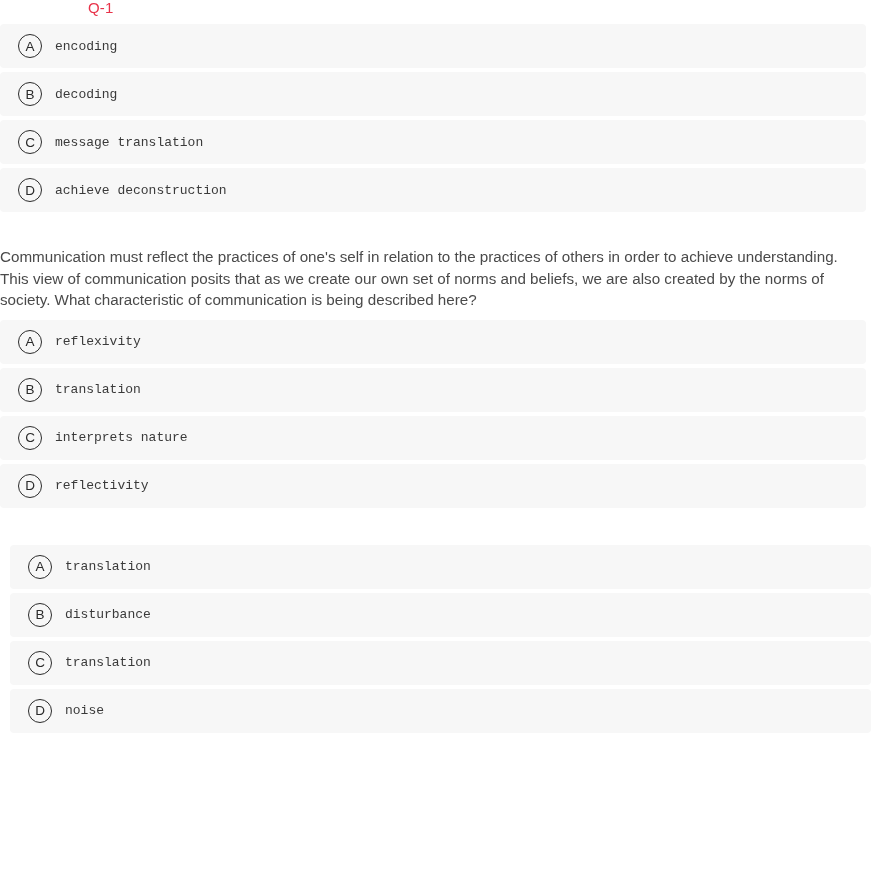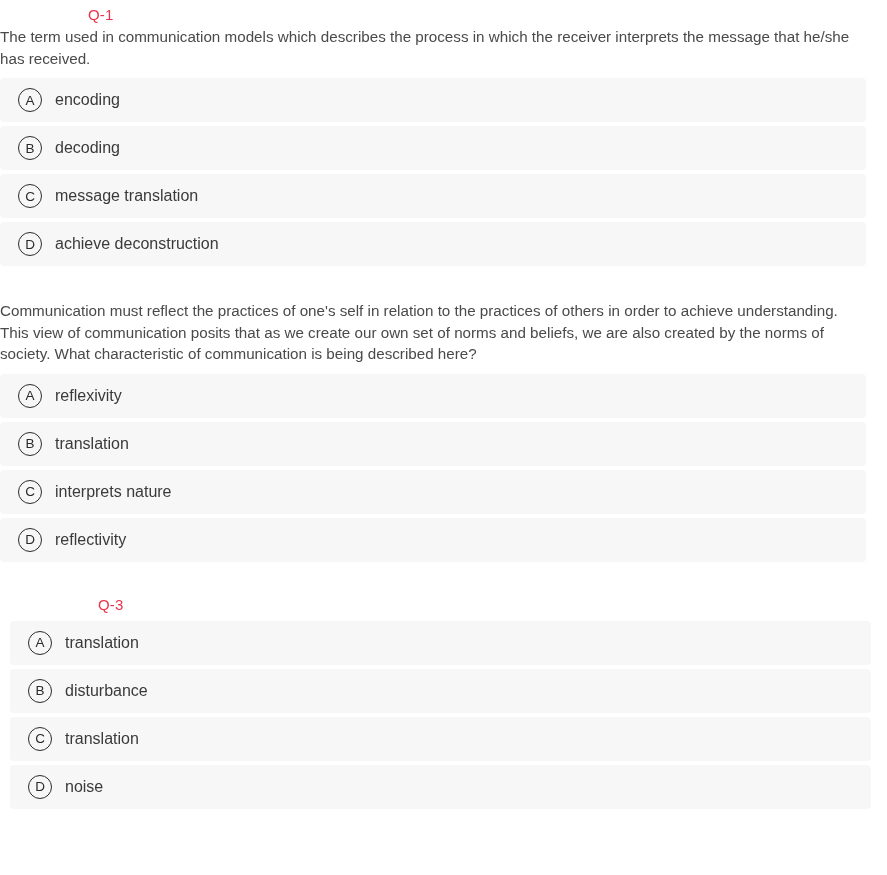--- a/index.html
+++ b/index.html
@@ -25,21 +25,20 @@
   
   .question-block.inset {
     padding-left: 10px;
     padding-right: 6px;
   }
   .q-number {
     color: #e8334a;
     font-size: 15px;
     line-height: 1;
     margin: 0 0 0 88px;
-    padding-top: 7px;
     letter-spacing: 0.2px;
     font-family: "Liberation Sans", sans-serif;
   }
   .question-block.inset .q-number {
     margin-left: 88px;
   }
   .q-text {
     font-size: 15.2px;
     line-height: 21.5px;
     color: #4a4a4a;
@@ -77,35 +76,34 @@
     display: flex;
     align-items: center;
     justify-content: center;
     font-size: 13.5px;
     color: #2b2b2b;
     font-family: "Liberation Sans", sans-serif;
     box-sizing: border-box;
   }
   .option-text {
     margin-left: 13px;
-    font-size: 16px;
+    font-size: 13px;
     color: #3a3a3a;
-    font-family: Liberation Sans, sans-serif;
+    font-family: Liberation Mono, monospace;
   }
   .block-gap-1 { height: 26px; }
   .block-gap-2 { height: 24px; }
 </style>
 </head>
 <body>
 
 <div class="quiz">
 
   <div class="question-block">
     <div class="q-number">Q-1</div>
-    <div class="q-text">The term used in communication models which describes the process in which the receiver interprets the message that he/she has received.</div>
     <div class="options">
       <div class="option-row">
         <span class="option-letter">A</span>
         <span class="option-text">encoding</span>
       </div>
       <div class="option-row">
         <span class="option-letter">B</span>
         <span class="option-text">decoding</span>
       </div>
       <div class="option-row">
@@ -139,21 +137,20 @@
       <div class="option-row">
         <span class="option-letter">D</span>
         <span class="option-text">reflectivity</span>
       </div>
     </div>
   </div>
 
   <div class="block-gap-2"></div>
 
   <div class="question-block inset">
-    <div class="q-number">Q-3</div>
     <div class="options">
       <div class="option-row">
         <span class="option-letter">A</span>
         <span class="option-text">translation</span>
       </div>
       <div class="option-row">
         <span class="option-letter">B</span>
         <span class="option-text">disturbance</span>
       </div>
       <div class="option-row">

